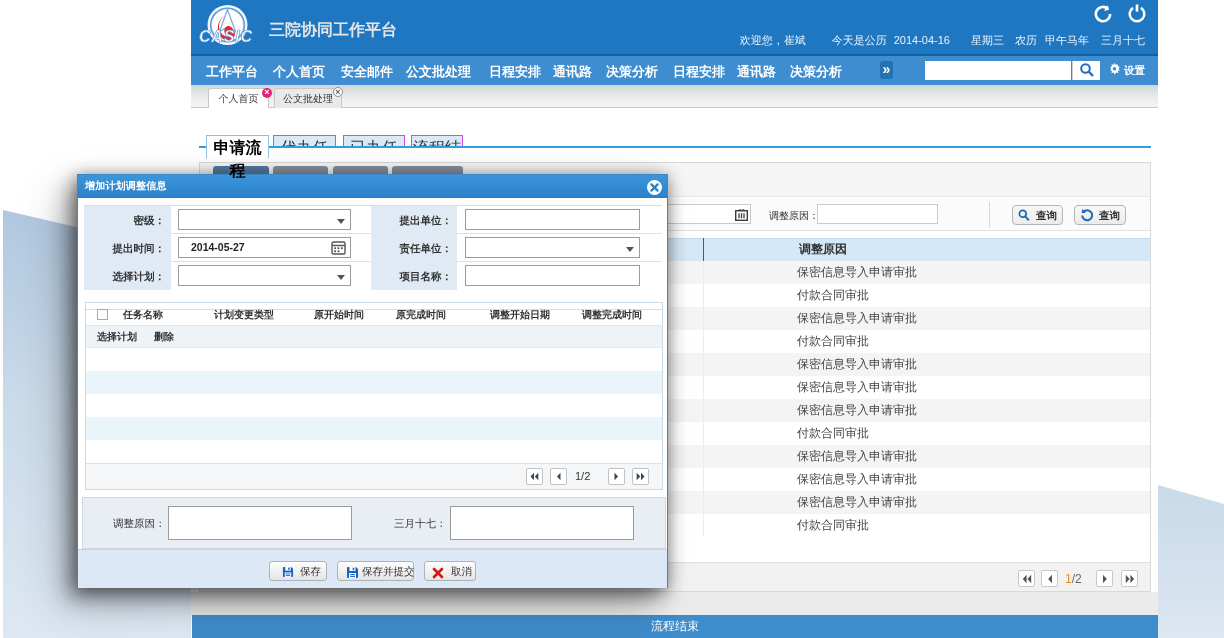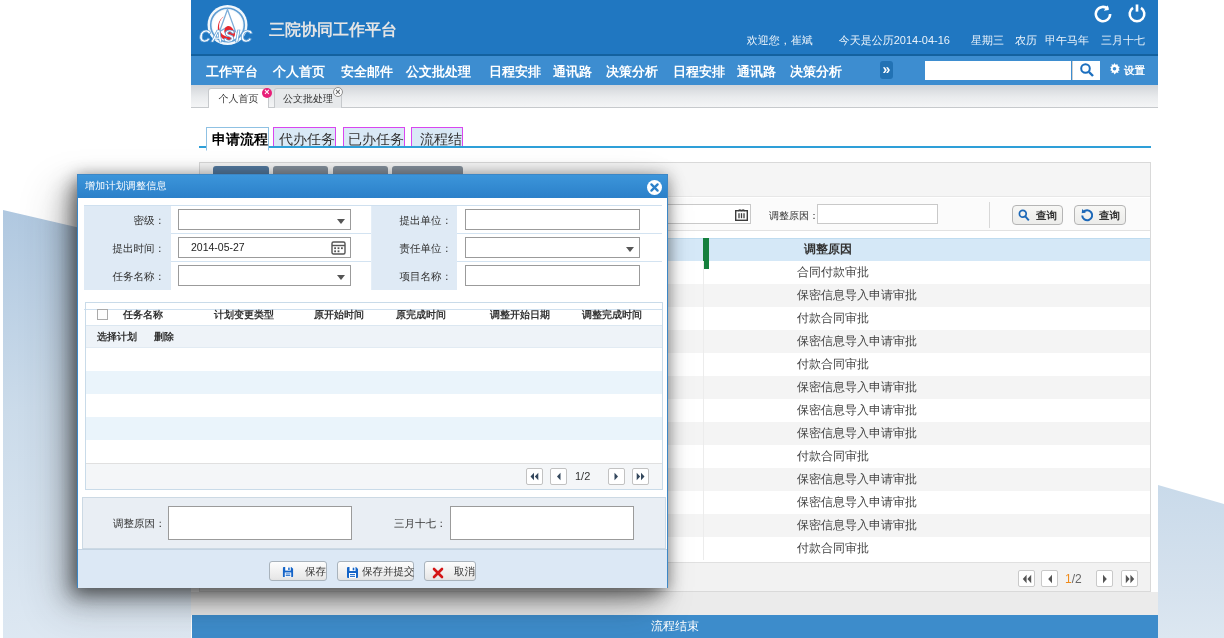--- a/index.html
+++ b/index.html
@@ -35,21 +35,21 @@
   background:linear-gradient(180deg, #d2d5d9 0%, #e9ebed 55%, #f4f5f6 100%);
   border-bottom:1px solid #c6c9cc; }
 .wtab { position:absolute; top:3px; height:20px; border:1px solid #c6c9cc; border-bottom:none;
   border-radius:3px 3px 0 0; font-size:10px; color:#333; text-align:center; line-height:19px; }
 #wtab1 { left:17px; width:61px; background:#fff; }
 #wtab2 { left:83px; width:68px; background:#e7e9eb; }
 .badge { position:absolute; width:10px; height:10px; border-radius:50%; font-size:9px;
   font-weight:bold; line-height:9px; text-align:center; }
 
 #ptabs { position:absolute; left:8px; top:123px; width:952px; height:26px; }
-.ptab { position:absolute; top:4px; height:24px; font-size:14px; line-height:23px; text-align:right; }
+.ptab { position:absolute; top:12px; height:24px; font-size:16px; line-height:23px; text-align:center; }
 .ptab.on { background:#fff; border:1px solid #8fc1e3; border-bottom:1px solid #fff;
   font-weight:bold; color:#000; z-index:2; }
 .ptab.off { background:#d9e9f6; border:1px solid #d946ef; color:#333; }
 #underline { position:absolute; left:8px; top:146px; width:952px; height:2px; background:#2e9fd8; }
 
 #content { position:absolute; left:0; top:148px; width:967px; height:467px; background:#fff; }
 #graybottom { position:absolute; left:0; top:444px; width:967px; height:23px; background:#ebebeb; }
 .bbtn { position:absolute; top:3px; height:20px; border-radius:3px 3px 0 0; }
 
 #panel { position:absolute; left:8px; top:14px; width:952px; height:430px; background:#fff;
@@ -57,42 +57,42 @@
 #toolbarzone { position:absolute; left:0; top:0; width:950px; height:34px; background:#f5f5f5;
   border-bottom:1px solid #e7e7e7; }
 #searchrow { position:absolute; left:0; top:35px; width:950px; height:33px; border-bottom:1px solid #e2e2e2; background:#fbfbfb; }
 .sinput { position:absolute; top:6px; height:20px; border:1px solid #c9c9c9; background:#fff; }
 .gbtn { position:absolute; top:7px; height:20px; border:1px solid #b5b5b5; border-radius:4px;
   background:linear-gradient(180deg, #f7f7f5, #ececea); font-size:10.5px; font-weight:bold;
   color:#333; text-align:left; line-height:18px; white-space:nowrap; }
 
 #mtable { position:absolute; left:0; top:75px; width:950px; }
 #mthead { height:23px; background:#d5e8f7; border-top:1px solid #bfdcf0; }
-#mthead .hc { position:absolute; left:503px; top:0; right:0; height:31px; border-left:6px solid #15803d;
+#mthead .hc { position:absolute; left:503px; top:0; right:0; height:31px; border-left:1px solid #15803d;
   font-size:12px; font-weight:bold; color:#333; line-height:23px; padding-left:95px; }
 .mrow { height:23px; font-size:12px; color:#444; line-height:23px; position:relative; }
 .mrow .c { position:absolute; left:503px; top:0; right:0; height:23px; border-left:1px solid #ececec; padding-left:93px; }
 .mrow.alt { background:#f4f4f4; }
 #mpager { position:absolute; left:0; top:399px; width:950px; height:29px; background:#f2f2f2; border-top:1px solid #e0e0e0; }
 .pgbtn { position:absolute; top:7px; width:17px; height:17px; background:#fff; border:1px solid #c9c9c9;
   border-radius:2px; }
 .pgbtn svg { display:block; margin:3px auto 0; }
 
 #footer { position:absolute; left:1px; top:615px; width:966px; height:23px; background:#3d8ccb;
   color:#fff; font-size:12px; text-align:center; line-height:22px; }
 
 #modal { position:absolute; left:77px; top:174px; width:591px; height:414px; background:#fff;
   border:1px solid #3c87c6; border-bottom:2px solid #4b85b8; box-shadow:0 2px 15px rgba(0,0,0,.38), -8px 10px 20px rgba(25,25,25,.42), -16px 18px 38px rgba(50,50,50,.26); }
 #mtitle { position:absolute; left:0; top:0; width:589px; height:23px;
-  background:linear-gradient(180deg, #3c95da, #2b80c9); color:#fff; font-size:10px; font-weight:normal;
+  background:linear-gradient(180deg, #3c95da, #2b80c9); color:#fff; font-size:10px; font-weight:bold;
   line-height:22px; padding-left:7px; letter-spacing:0.2px; }
 #mclose { position:absolute; left:569px; top:5px; width:15px; height:15px; background:#fff; border-radius:50%; }
 
 #mform { position:absolute; left:6px; top:30px; width:578px; height:105px;
-  border:1px solid #cfe0ef; border-width:1px 0; }
+  border:1px solid #cfe0ef; border-width:1px 0;font-weight:bold; }
 .frow { position:relative; height:28px; border-bottom:1px solid #d3e3f1; }
 .frow:last-child { border-bottom:none; }
 .flabel { position:absolute; top:0; height:28px; background:#dfeaf5; font-size:10.5px; color:#333;
   line-height:28px; text-align:right; }
 .fl1 { left:0; width:87px; padding-right:6px; }
 .fl2 { left:287px; width:86px; padding-right:5px; border-left:1px solid #e4eef7; }
 .finput { position:absolute; top:3px; height:21px; background:#fff; border:1px solid #9b9b9b; }
 .arrow { position:absolute; top:9px; width:0; height:0; border:4px solid transparent;
   border-top:5px solid #555; }
 
@@ -108,21 +108,21 @@
 
 #msec { position:absolute; left:4px; top:322px; width:584px; height:52px; background:#e9eef4;
   border:1px solid #ccd9e4; }
 .mta { position:absolute; top:8px; height:34px; background:#fff; border:1px solid #9b9b9b; }
 .mlabel { position:absolute; top:19px; font-size:10.5px; color:#333; width:52px; text-align:right; white-space:nowrap; }
 
 #mfoot { position:absolute; left:0; top:374px; width:589px; height:39px; background:#dce8f5;
   border-top:1px solid #c3d3e2; }
 .mbtn { position:absolute; top:11px; height:20px; border:1px solid #a9b3bc; border-radius:3px;
   background:linear-gradient(180deg, #fdfdfd, #e9e9e9 85%, #e3e3e3); font-size:10.5px; color:#333;
-  text-align:right; line-height:18px; white-space:nowrap; }
+  text-align:center; line-height:18px; white-space:nowrap; }
 </style>
 </head>
 <body>
 <div id="shape-left"></div>
 <div id="shape-right"></div>
 <div id="page">
   <div id="hdr">
     <svg id="logo" style="position:absolute; left:8px; top:3px" width="68" height="48" viewBox="0 0 68 48">
       <circle cx="28.5" cy="22" r="20" fill="#fff" opacity=".95"></circle>
       <circle cx="28.5" cy="22" r="16.8" fill="none" stroke="#5e9dd3" stroke-width="1.6"></circle>
@@ -134,21 +134,21 @@
     </svg>
     <div class="title">三院协同工作平台</div>
     <svg class="hicon" style="left:902px; top:4px" width="20" height="20" viewBox="0 0 21 21">
       <path d="M18 10.5a7.5 7.5 0 1 1-2.2-5.3" fill="none" stroke="#fff" stroke-width="2.7"></path>
       <path d="M15.6 1.2 16.6 6.4 11.4 7.1z" fill="#fff"></path>
     </svg>
     <svg class="hicon" style="left:936px; top:4px" width="20" height="20" viewBox="0 0 20 21">
       <path d="M5.8 4a7.7 7.7 0 1 0 8.4 0" fill="none" stroke="#fff" stroke-width="2.7"></path>
       <line x1="10" y1="0.5" x2="10" y2="8" stroke="#fff" stroke-width="2.8"></line>
     </svg>
-    <div class="welcome"><span>欢迎您，崔斌</span><span style="margin-left:26px">今天是公历</span><span style="">2014-04-16</span><span style="margin-left:21px">星期三</span><span style="margin-left:11px">农历</span><span style="margin-left:8px">甲午马年</span><span style="margin-left:12px">三月十七</span></div>
+    <div class="welcome"><span>欢迎您，崔斌</span><span style="margin-left:26px">今天是公历</span><span style="margin-left:7px">2014-04-16</span><span style="margin-left:21px">星期三</span><span style="margin-left:11px">农历</span><span style="margin-left:8px">甲午马年</span><span style="margin-left:12px">三月十七</span></div>
   </div>
   <div id="nav">
     <div class="item" style="left:15px">工作平台</div>
     <div class="item" style="left:82px">个人首页</div>
     <div class="item" style="left:150px">安全邮件</div>
     <div class="item" style="left:215px">公文批处理</div>
     <div class="item" style="left:298px">日程安排</div>
     <div class="item" style="left:362px">通讯路</div>
     <div class="item" style="left:415px">决策分析</div>
     <div class="item" style="left:482px">日程安排</div>
@@ -213,23 +213,20 @@
                 <path d="M11.8 4.3a5 5 0 1 0 1 3.2" fill="none" stroke="#1b67b8" stroke-width="2"></path>
             <path d="M12.8 1 13.3 5.2 9.1 4.6z" fill="#1b67b8"></path>
               </g>
             </svg>
         </div>
       </div>
       <div id="mtable">
         <div id="mthead">
             <div class="hc">调整原因</div>
           </div>
-        <div class="mrow">
-            <div class="c">合同付款审批</div>
-          </div>
         <div class="mrow alt">
             <div class="c">保密信息导入申请审批</div>
           </div>
         <div class="mrow">
             <div class="c">付款合同审批</div>
           </div>
         <div class="mrow alt">
             <div class="c">保密信息导入申请审批</div>
           </div>
         <div class="mrow">
@@ -316,21 +313,21 @@
               <rect x="6.6" y="10.4" width="1.8" height="1.8"></rect>
             </g>
         </svg>
       </div>
       <div class="flabel fl2">责任单位：</div>
       <div class="finput" style="left:381px; width:175px">
           <div class="arrow" style="left:160px"></div>
         </div>
     </div>
     <div class="frow">
-      <div class="flabel fl1">任务名称：</div>
+      <div class="flabel fl1">选择计划：</div>
       <div class="finput" style="left:94px; width:173px">
           <div class="arrow" style="left:158px"></div>
         </div>
       <div class="flabel fl2">项目名称：</div>
       <div class="finput" style="left:381px; width:175px"></div>
     </div>
   </div>
   <div id="mtab">
     <div id="mthdr">
       <span style="position:absolute; left:11px; top:6px; width:11px; height:11px; border:1px solid #aaa; background:#fdfdfd"></span>

